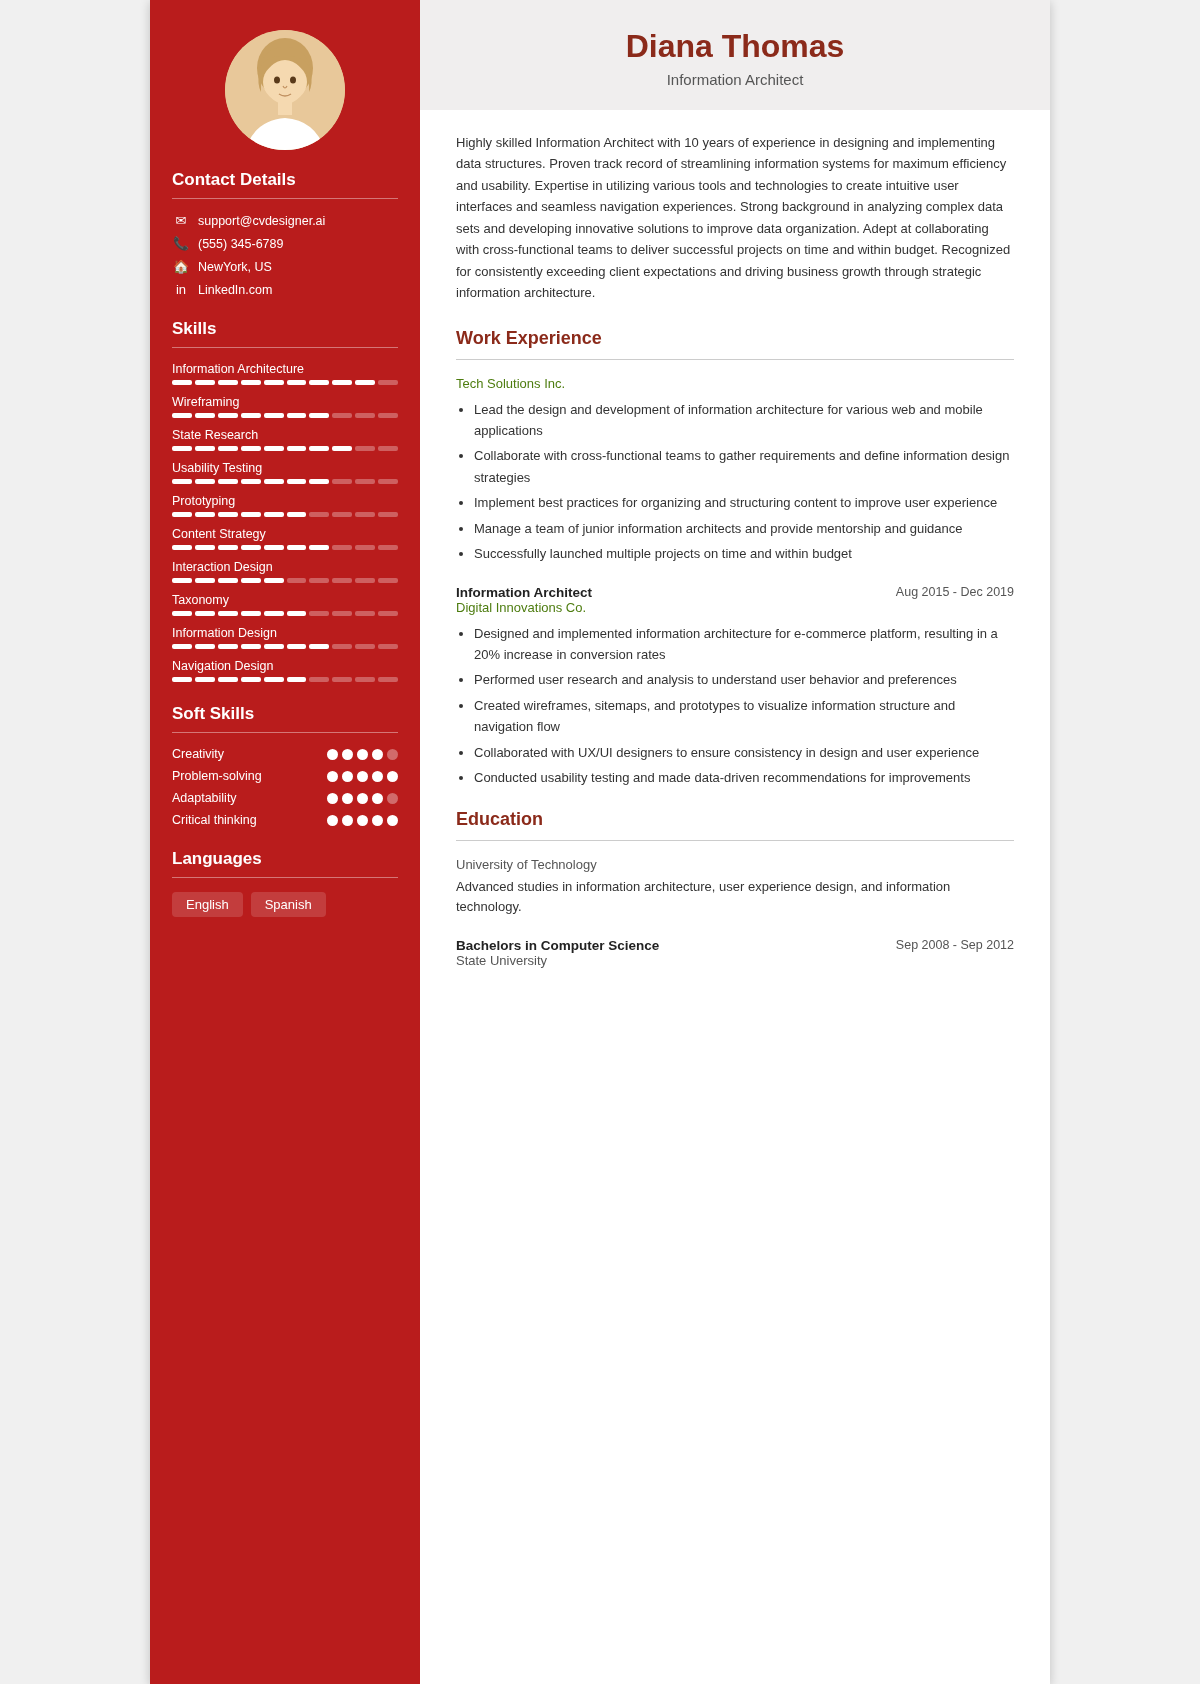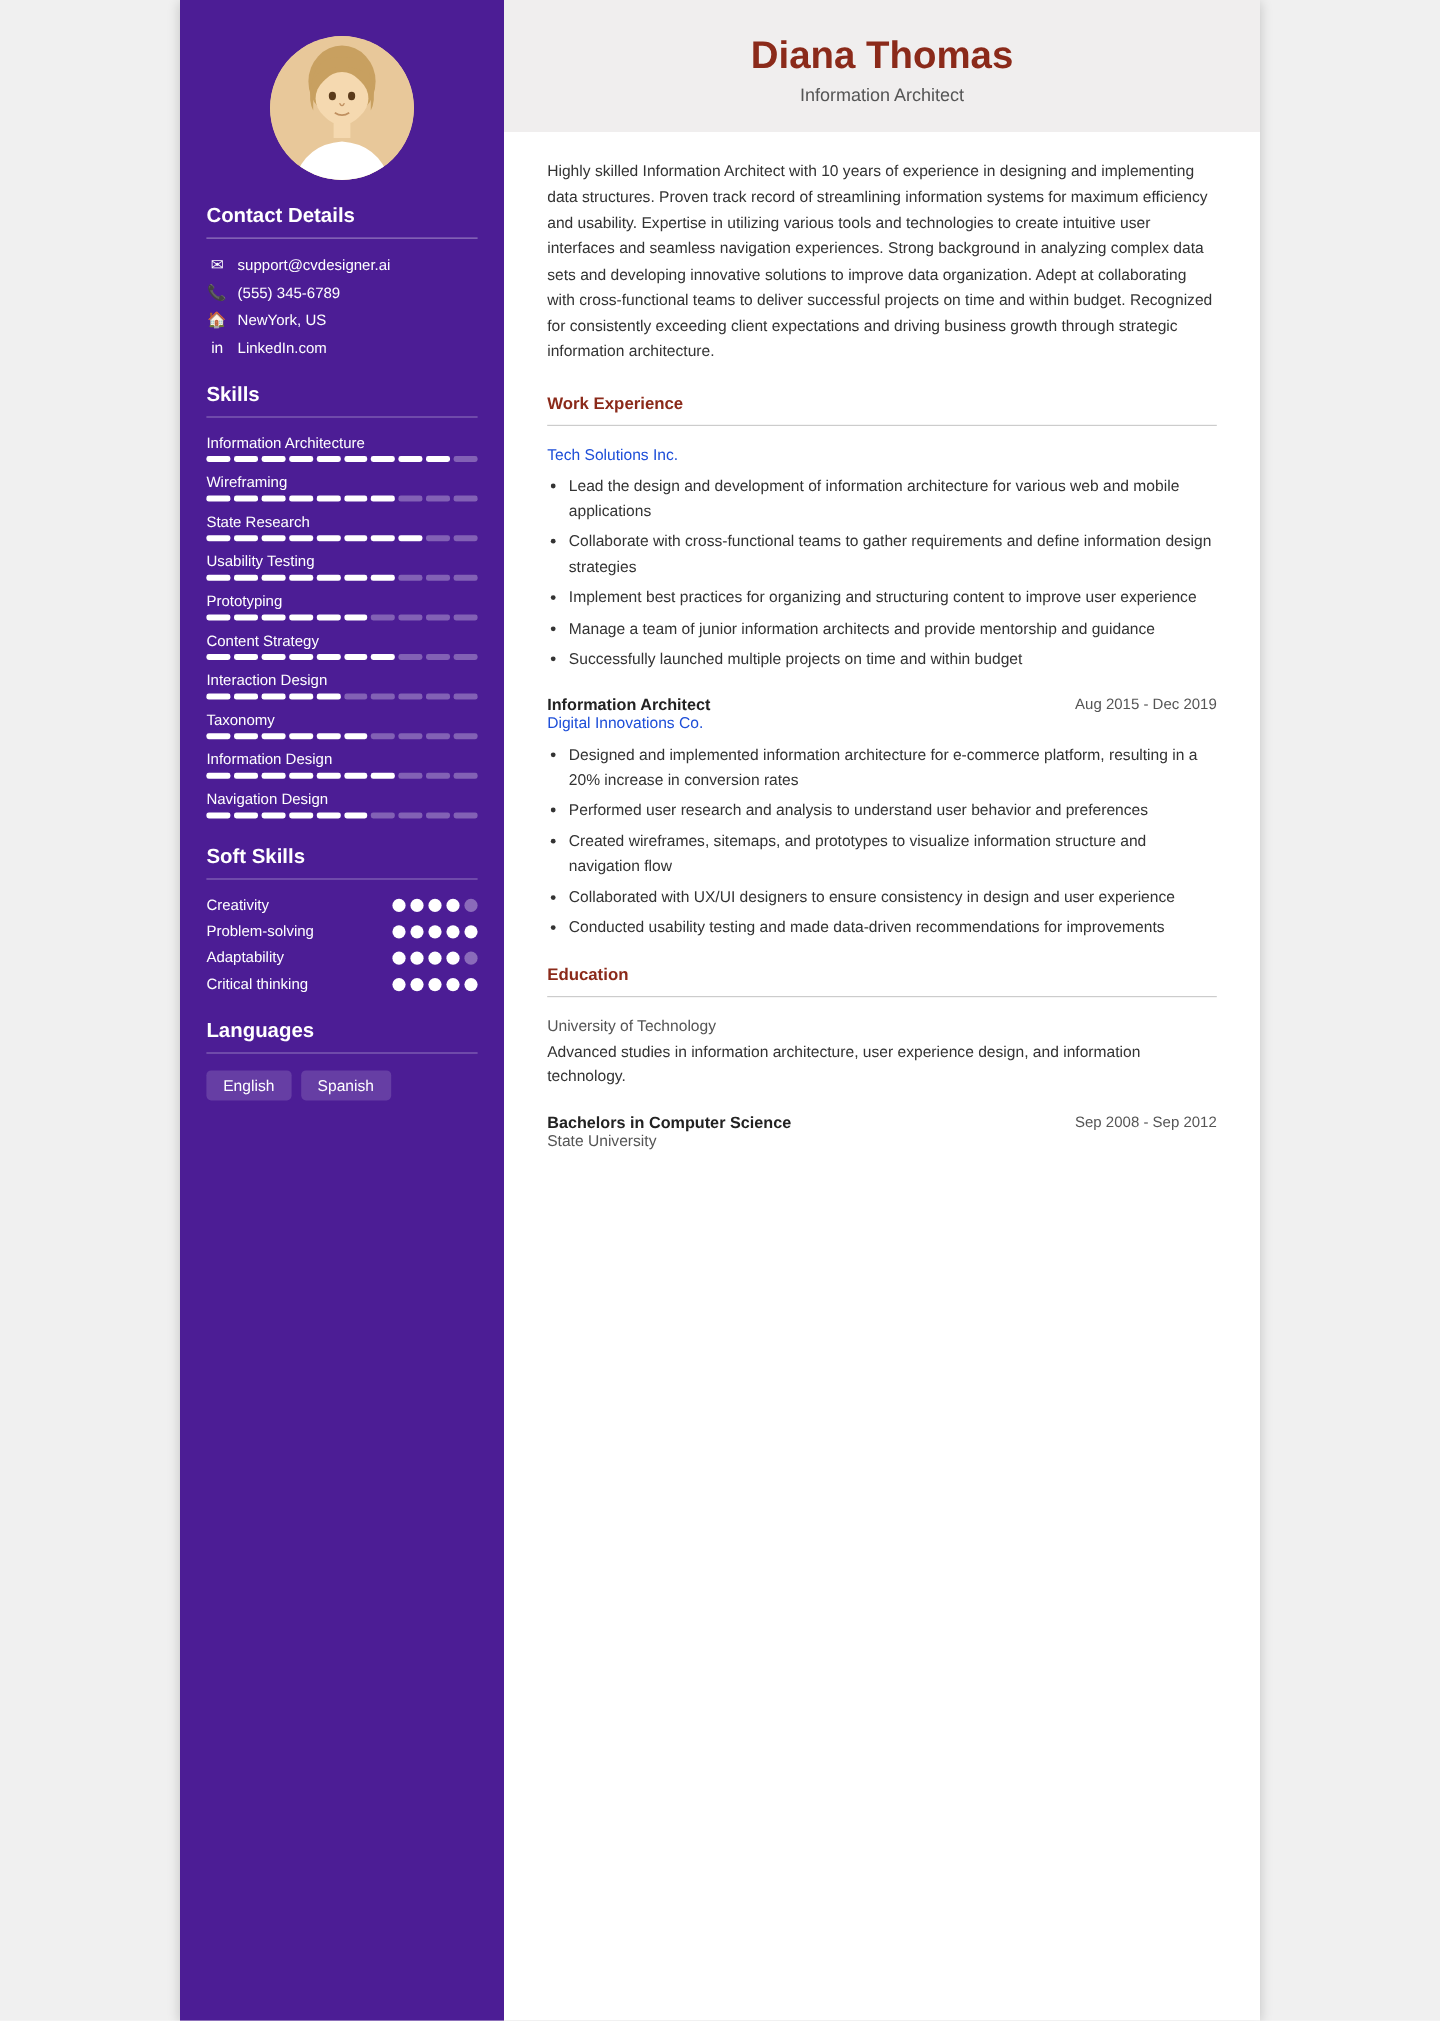--- a/index.html
+++ b/index.html
@@ -14,21 +14,21 @@
     .resume {
       width: 900px;
       display: flex;
       background: #fff;
       min-height: 1684px;
       box-shadow: 0 2px 10px rgba(0,0,0,0.2);
     }
     
     .sidebar {
       width: 270px;
-      background: #4c1d95;
+      background: #b91c1c;
       color: #fff;
       padding: 0 0 30px 0;
       flex-shrink: 0;
     }
     .avatar-container {
       display: flex;
       justify-content: center;
       padding: 30px 0 20px 0;
     }
     .avatar {
@@ -151,21 +151,21 @@
     .main-content {
       padding: 22px 36px 30px 36px;
     }
     .summary-text {
       font-size: 13px;
       color: #333;
       line-height: 1.65;
       margin-bottom: 24px;
     }
     .section-title {
-      font-size: 14px;
+      font-size: 18px;
       font-weight: bold;
       color: #8b2a1a;
       margin-bottom: 10px;
     }
     .section-divider {
       border: none;
       border-top: 1px solid #ccc;
       margin-bottom: 16px;
     }
     .job-entry, .edu-entry {
@@ -181,21 +181,21 @@
       font-weight: bold;
       color: #222;
     }
     .job-dates {
       font-size: 12.5px;
       color: #555;
       white-space: nowrap;
     }
     .job-company {
       font-size: 13px;
-      color: #1d4ed8;
+      color: #4d7c0f;
       margin-bottom: 8px;
     }
     .job-bullets {
       padding-left: 18px;
       font-size: 13px;
       color: #333;
       line-height: 1.65;
     }
     .job-bullets li {
       margin-bottom: 4px;

